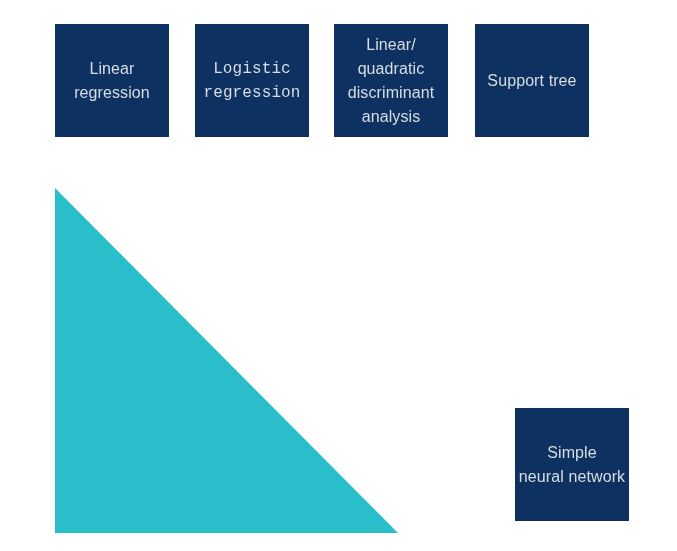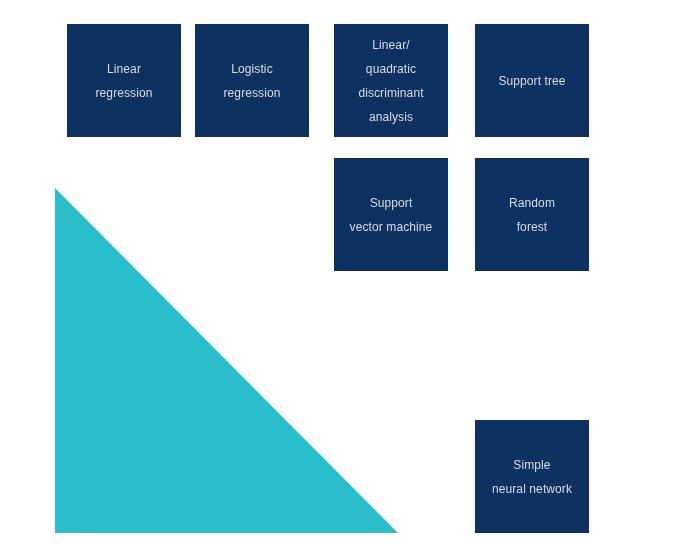--- a/index.html
+++ b/index.html
@@ -25,35 +25,35 @@
   }
   .cell {
     position: absolute;
     width: 114px;
     height: 113px;
     background: #0d3161;
     color: #d8dde4;
     display: flex;
     align-items: center;
     justify-content: center;
-    font-size: 12px;
+    font-size: 16px;
     line-height: 24px;
   }
   .cell .label {
     white-space: pre-line;
     text-align: center;
     letter-spacing: 0.1px;
   }
   
   .r1 { top: 24px; }
   .r2 { top: 158px; }
   .r3 { top: 291px; }
-  .r4 { top: 420px; }
-  .c1 { left: 67px; }
-  .c2 { left: 195px; }
+  .r4 { top: 408px; margin-left: 40px; }
+  .c1 { left: 55px; }
+  .c2 { left: 195px; font-family: Liberation Mono, monospace; }
   .c3 { left: 334px; }
   .c4 { left: 475px; }
 </style>
 </head>
 <body>
 
 <div class="stage">
 
   <svg class="triangle-svg" viewBox="0 0 677 551">
     <polygon fill="#29bec9" points="55,188 55,533 398,533"></polygon>
@@ -74,29 +74,21 @@
 quadratic
 discriminant
 analysis</span>
   </div>
 
   <div class="cell r1 c4">
     <span class="label">Support tree</span>
   </div>
 
 
-  <div class="cell r2 c3">
-    <span class="label">Support
-vector machine</span>
-  </div>
 
-  <div class="cell r2 c4">
-    <span class="label">Random
-forest</span>
-  </div>
 
 
 
   <div class="cell r4 c4">
     <span class="label">Simple
 neural network</span>
   </div>
 
 </div>
 

